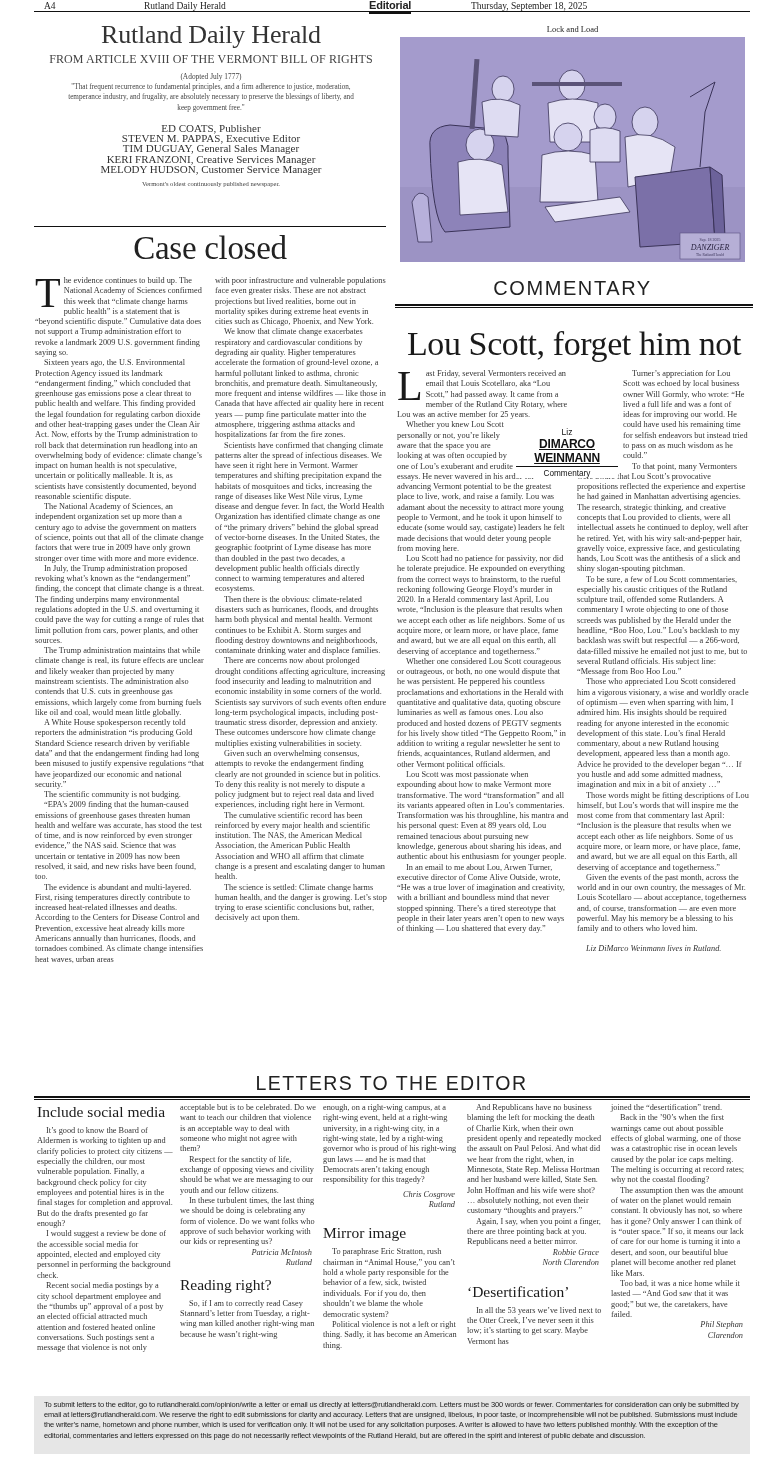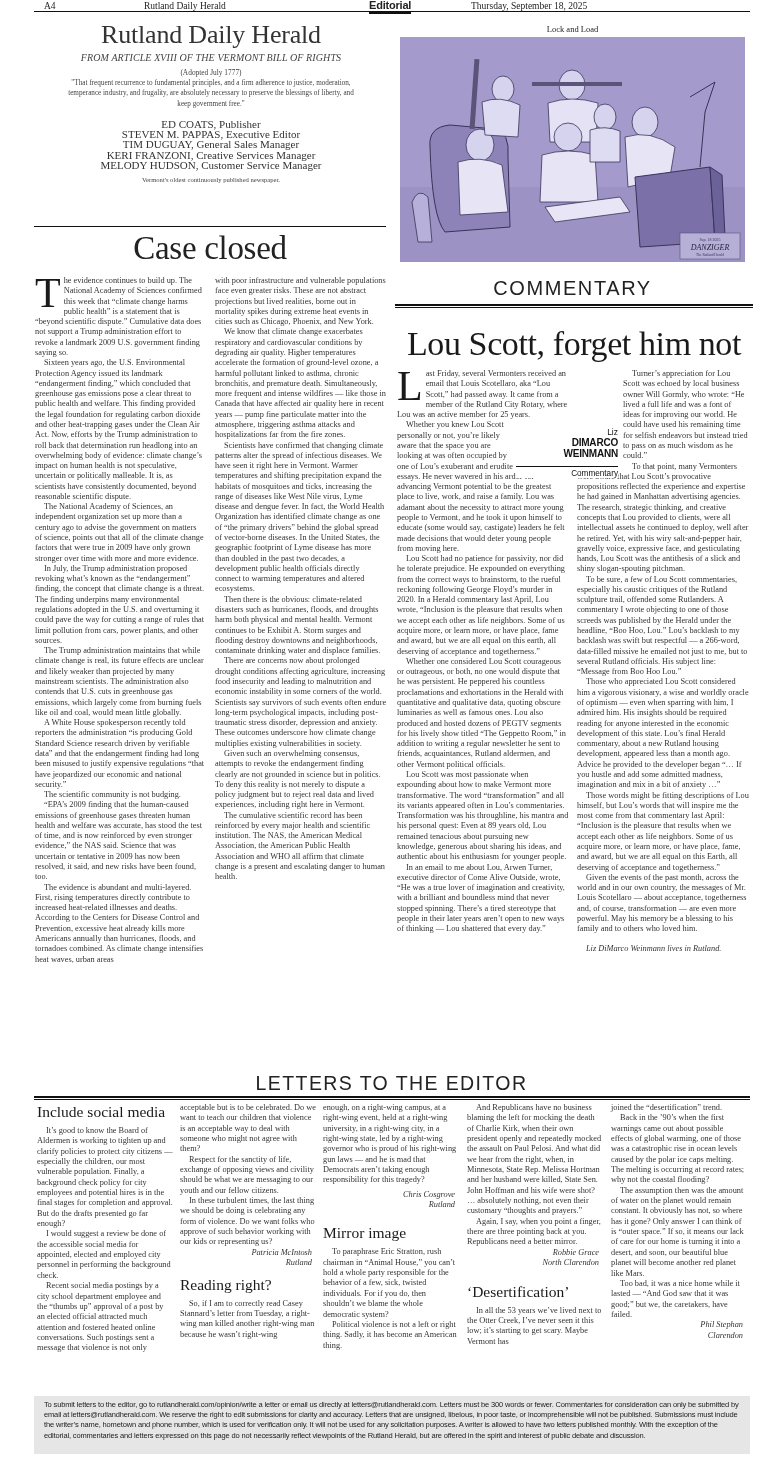--- a/index.html
+++ b/index.html
@@ -16,21 +16,21 @@
   
   .masthead { position: absolute; left: 38px; top: 18px; width: 346px; text-align: center; }
   .est { position: relative; height: 26px; }
   .est .rule { position: absolute; top: 6px; height: 6px; width: 108px; border-top: 1px solid #555; border-bottom: 1px solid #555; }
   .est .rule.l { left: 63px; }
   .est .rule.r { right: 68px; }
   .est .rule::after { content: ""; position: absolute; left: 0; right: 0; top: 1.5px; border-top: 1px solid #999; }
   .est .arc { position: absolute; left: 0; right: 0; top: -2px; font-size: 7px; letter-spacing: 1px; color: #333; }
   .est .year { position: absolute; left: 0; right: 0; top: 10px; font-size: 10px; color: #333; }
   .mast-title { font-size: 26px; color: #333; margin-top: 2px; letter-spacing: -0.2px; }
-  .mast-sub { font-size: 10px; color: #444; margin-top: 2px; letter-spacing: 0.1px; font-style: italic; }
+  .mast-sub { font-size: 12px; color: #444; margin-top: 2px; letter-spacing: 0.1px; }
   .mast-adopted { font-size: 7.4px; color: #444; margin-top: 5px; }
   .mast-quote { font-size: 7.2px; color: #444; line-height: 10.3px; margin-top: 1px; padding: 0 28px; }
   .staff { margin-top: 10px; font-size: 11px; color: #333; line-height: 10.3px; }
   .mast-tag { font-size: 6.6px; color: #444; margin-top: 6px; }
   .mast-rule { position: absolute; left: 34px; top: 226px; width: 352px; border-top: 1.5px solid #111; }
 
   
   .cartoon-title { position: absolute; left: 400px; top: 24px; width: 345px; text-align: center; font-size: 8.5px; color: #222; }
   .cartoon { position: absolute; left: 400px; top: 37px; width: 345px; height: 225px; background: #a198c9; overflow: hidden; }
   .cartoon svg { width: 100%; height: 100%; display: block; }
@@ -43,23 +43,23 @@
   .dropcap { float: left; font-size: 42px; line-height: 32px; margin: 1px 3px 0 0; color: #1a1a1a; }
   .ed-c1 { left: 35px; top: 276px; width: 170px; }
   .ed-c2 { left: 215px; top: 276px; width: 172px; }
 
   
   .comm-label { position: absolute; left: 400px; top: 277px; width: 345px; text-align: center; font-family: "Liberation Sans", sans-serif; font-size: 20px; letter-spacing: 1.6px; color: #222; }
   .comm-rule { position: absolute; left: 395px; top: 304px; width: 358px; height: 4px; border-top: 2px solid #111; border-bottom: 1px solid #111; }
   .comm-headline { position: absolute; left: 395px; top: 325px; width: 358px; text-align: center; font-size: 34px; color: #1a1a1a; letter-spacing: -0.4px; }
   .cm-c1 { left: 427px; top: 369px; width: 142px; }
   .cm-c2 { left: 577px; top: 369px; width: 172px; }
-  .byline { position: absolute; left: 516px; top: 427px; width: 102px; text-align: right; font-family: "Liberation Sans", sans-serif; color: #111; background: #fff; }
+  .byline { position: absolute; left: 516px; top: 427px; width: 102px; text-align: center; font-family: "Liberation Sans", sans-serif; color: #111; background: #fff; }
   .byline .first { font-size: 8.5px; }
-  .byline .last { font-size: 10px; font-weight: bold; letter-spacing: -0.2px; border-bottom: 1px solid #111; padding-bottom: 7px; }
+  .byline .last { font-size: 12px; font-weight: bold; letter-spacing: -0.2px; border-bottom: 1px solid #111; padding-bottom: 1px; text-decoration: underline; }
   .byline .kicker { font-size: 8.2px; margin-top: 2px; }
   .tagline { font-style: italic; margin-top: 10px; text-indent: 9px; }
 
   
   .letters-label { position: absolute; left: 30px; top: 1072px; width: 723px; text-align: center; font-family: "Liberation Sans", sans-serif; font-size: 19.5px; letter-spacing: 1.4px; color: #222; }
   .letters-rule { position: absolute; left: 34px; top: 1096px; width: 716px; height: 4px; border-top: 2px solid #111; border-bottom: 1px solid #111; }
   .lcol { position: absolute; top: 1103px; width: 136px; font-size: 8.3px; line-height: 10.35px; color: #333; }
   .lcol p { text-indent: 9px; }
   .lcol .lh { font-size: 15.5px; color: #1a1a1a; line-height: 18px; margin-bottom: 5px; }
   .lcol .sig { text-align: right; font-style: italic; text-indent: 0; padding-right: 4px; }
@@ -154,20 +154,21 @@
   <p>The evidence is abundant and multi-layered. First, rising temperatures directly contribute to increased heat-related illnesses and deaths. According to the Centers for Disease Control and Prevention, excessive heat already kills more Americans annually than hurricanes, floods, and tornadoes combined. As climate change intensifies heat waves, urban areas</p>
 </div>
 <div class="col ed-c2">
   <p class="first">with poor infrastructure and vulnerable populations face even greater risks. These are not abstract projections but lived realities, borne out in mortality spikes during extreme heat events in cities such as Chicago, Phoenix, and New York.</p>
   <p>We know that climate change exacerbates respiratory and cardiovascular conditions by degrading air quality. Higher temperatures accelerate the formation of ground-level ozone, a harmful pollutant linked to asthma, chronic bronchitis, and premature death. Simultaneously, more frequent and intense wildfires — like those in Canada that have affected air quality here in recent years — pump fine particulate matter into the atmosphere, triggering asthma attacks and hospitalizations far from the fire zones.</p>
   <p>Scientists have confirmed that changing climate patterns alter the spread of infectious diseases. We have seen it right here in Vermont. Warmer temperatures and shifting precipitation expand the habitats of mosquitoes and ticks, increasing the range of diseases like West Nile virus, Lyme disease and dengue fever. In fact, the World Health Organization has identified climate change as one of “the primary drivers” behind the global spread of vector-borne diseases. In the United States, the geographic footprint of Lyme disease has more than doubled in the past two decades, a development public health officials directly connect to warming temperatures and altered ecosystems.</p>
   <p>Then there is the obvious: climate-related disasters such as hurricanes, floods, and droughts harm both physical and mental health. Vermont continues to be Exhibit A. Storm surges and flooding destroy downtowns and neighborhoods, contaminate drinking water and displace families.</p>
   <p>There are concerns now about prolonged drought conditions affecting agriculture, increasing food insecurity and leading to malnutrition and economic instability in some corners of the world. Scientists say survivors of such events often endure long-term psychological impacts, including post-traumatic stress disorder, depression and anxiety. These outcomes underscore how climate change multiplies existing vulnerabilities in society.</p>
   <p>Given such an overwhelming consensus, attempts to revoke the endangerment finding clearly are not grounded in science but in politics. To deny this reality is not merely to dispute a policy judgment but to reject real data and lived experiences, including right here in Vermont.</p>
   <p>The cumulative scientific record has been reinforced by every major health and scientific institution. The NAS, the American Medical Association, the American Public Health Association and WHO all affirm that climate change is a present and escalating danger to human health.</p>
+  <p>The science is settled: Climate change harms human health, and the danger is growing. Let’s stop trying to erase scientific conclusions but, rather, decisively act upon them.</p>
 </div>
 
 <div class="comm-label">COMMENTARY</div>
 <div class="comm-rule"></div>
 <div class="comm-headline">Lou Scott, forget him not</div>
 <div class="col cm-c1" style="left:397px;width:172px;">
   <p class="first"><span class="dropcap">L</span><span>ast Friday, several Vermonters received an email that Louis Scotellaro, aka “Lou Scott,” had passed away. It came from a member of the Rutland City Rotary, where Lou was an active member for 25 years.</span></p>
   <div style="float:right;width:56px;height:44px;"></div>
   <p>Whether you knew Lou Scott personally or not, you’re likely aware that the space you are looking at was often occupied by one of Lou’s exuberant and erudite essays. He never wavered in his ardor for advancing Vermont potential to be the greatest place to live, work, and raise a family. Lou was adamant about the necessity to attract more young people to Vermont, and he took it upon himself to educate (some would say, castigate) leaders he felt made decisions that would deter young people from moving here.</p>
   <p>Lou Scott had no patience for passivity, nor did he tolerate prejudice. He expounded on everything from the correct ways to brainstorm, to the rueful reckoning following George Floyd’s murder in 2020. In a Herald commentary last April, Lou wrote, “Inclusion is the pleasure that results when we accept each other as life neighbors. Some of us acquire more, or learn more, or have place, fame and award, but we are all equal on this earth, all deserving of acceptance and togetherness.”</p>

